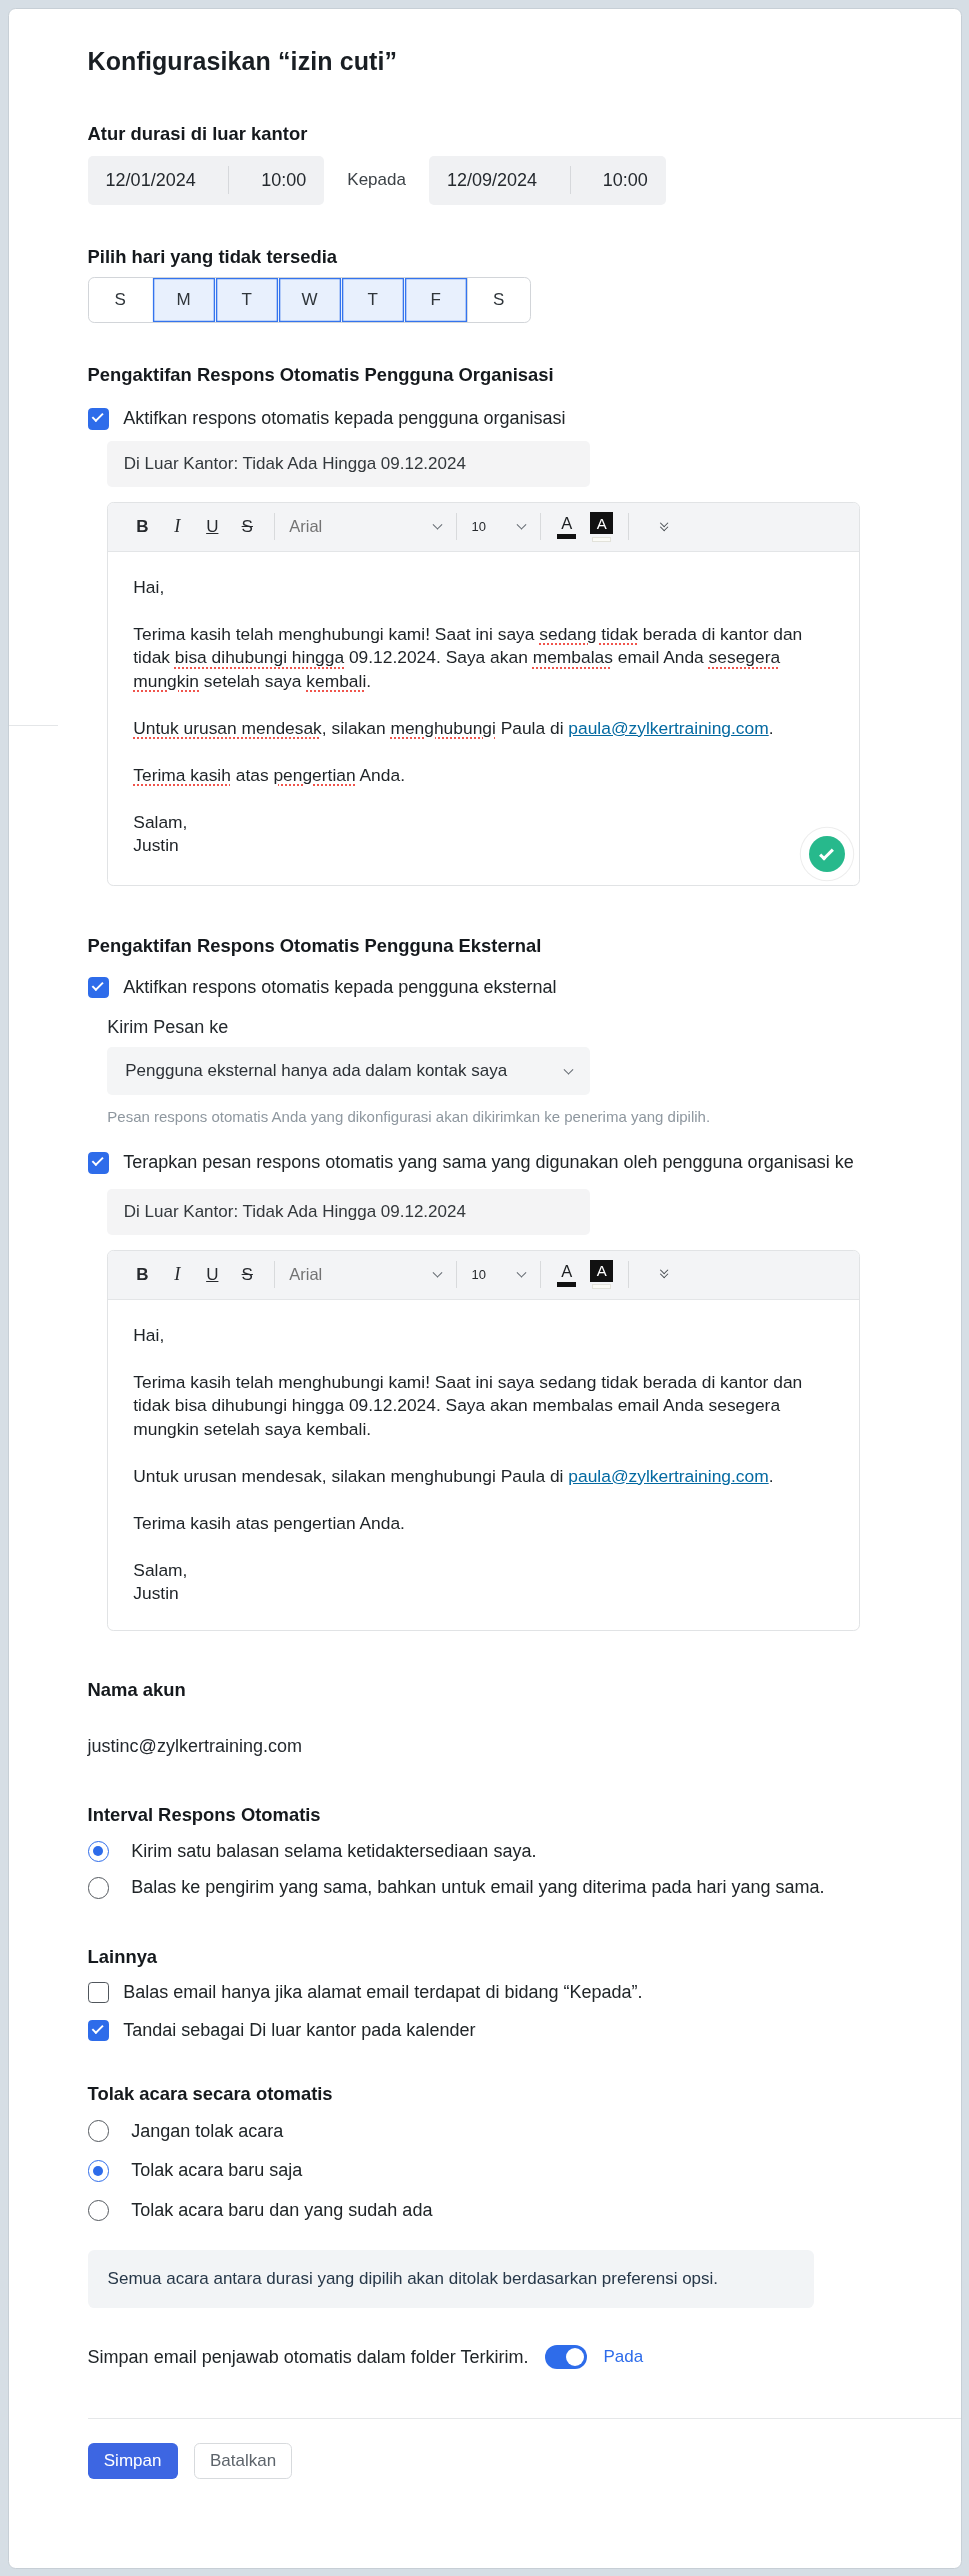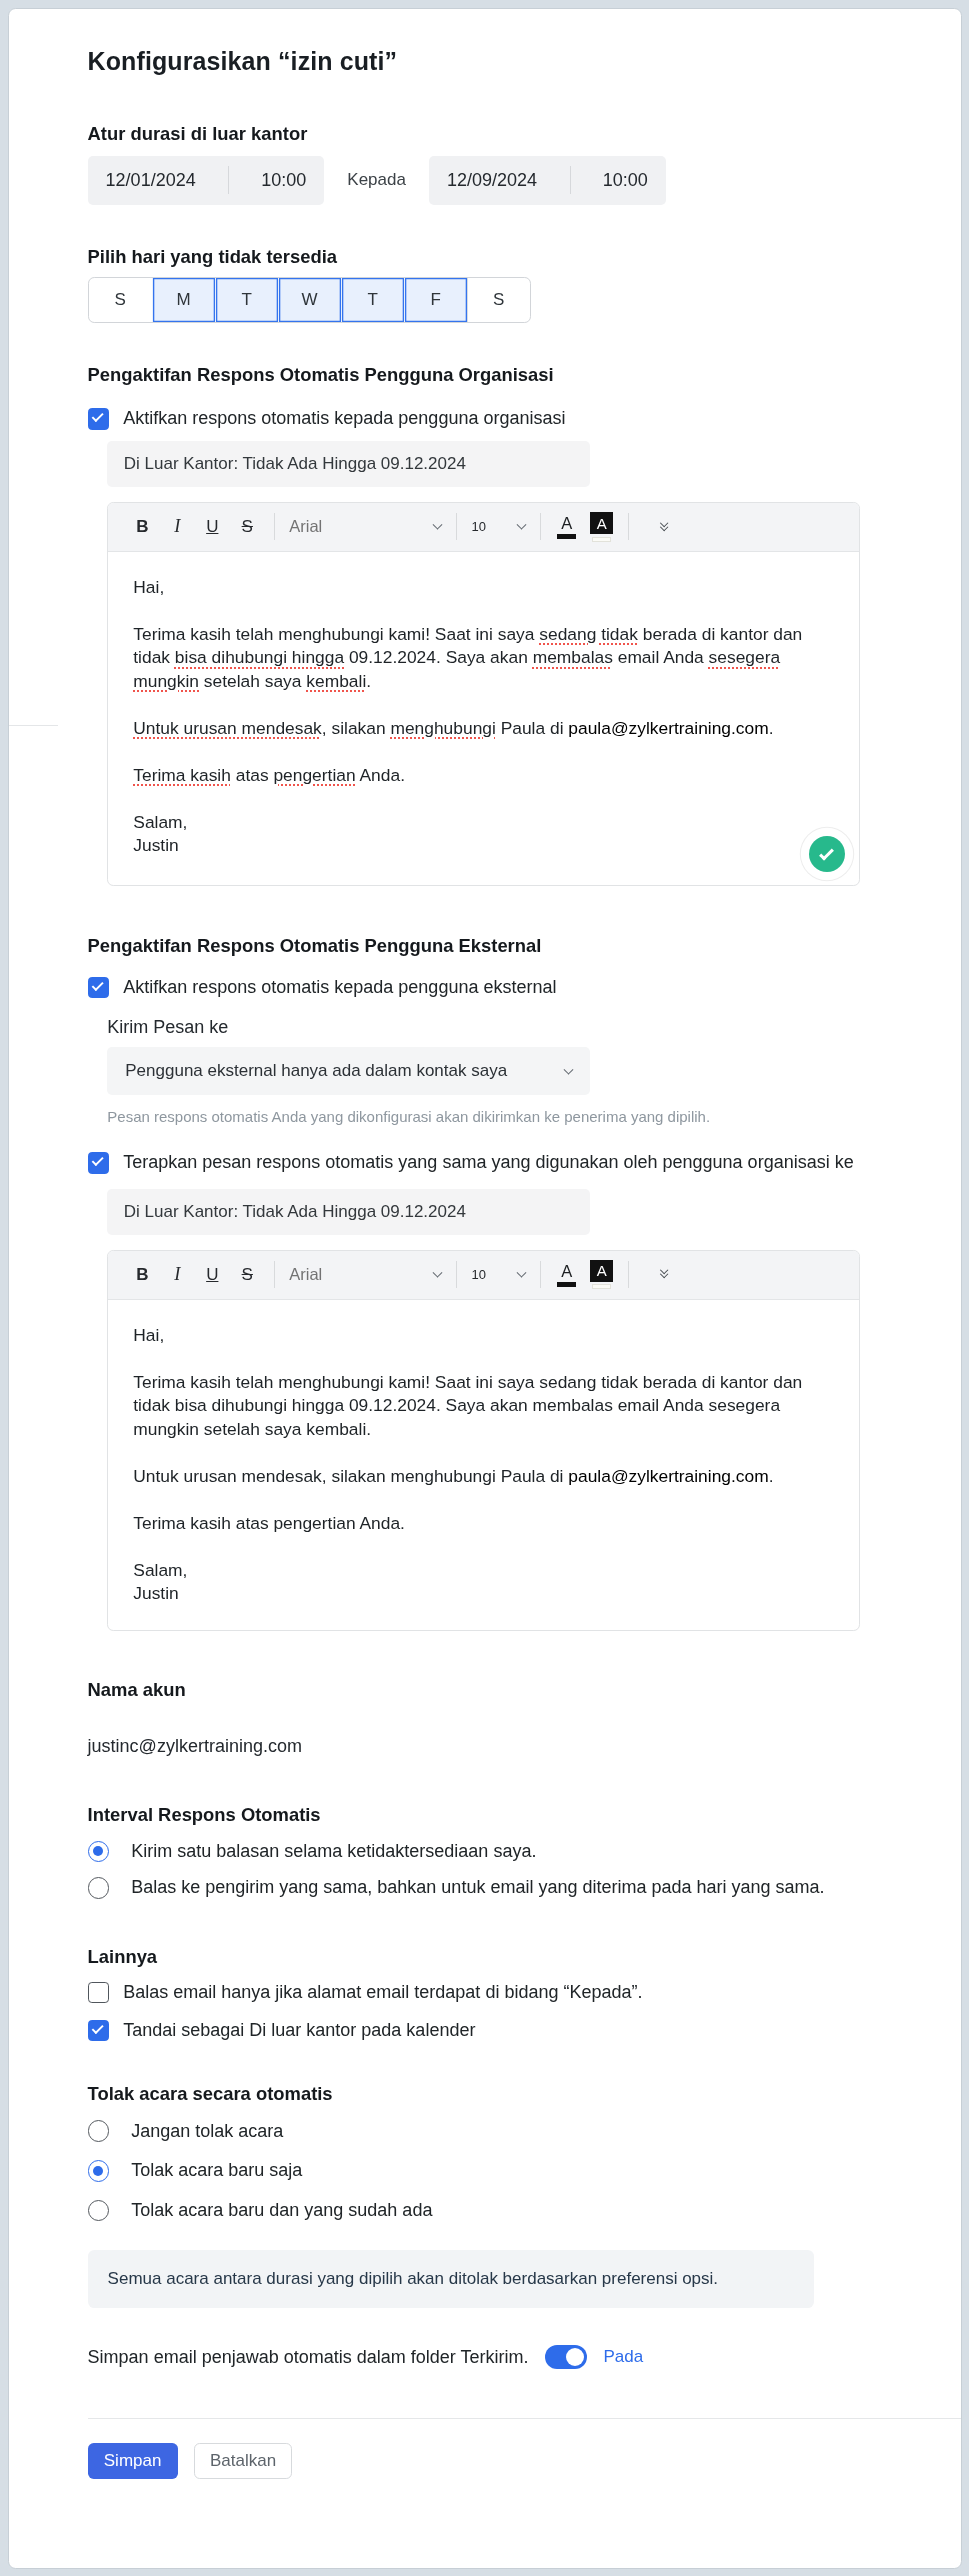--- a/index.html
+++ b/index.html
@@ -115,21 +115,21 @@
   .tb-more { display:flex; flex-direction:column; align-items:center; margin-left:9px; }
   .tb-more .chev { border-color:#43484d; width:6.3px; height:6.3px; }
   .tb-more .chev + .chev { margin-top:-2.5px; }
 
   .editor-body { padding:24px 25px; font-size:17.4px; line-height:23.5px; color:#1e2327; }
   .editor-body.h1 { min-height:333px; }
   .editor-body.h2 { min-height:322px; }
   .editor-body p { margin:0 0 23.5px; }
   .editor-body p:last-child { margin-bottom:0; }
   .miss { text-decoration: underline; text-decoration-style: dotted; text-decoration-color:#f0544c; text-decoration-thickness:1.9px; text-underline-offset:3.8px; }
-  .link { color:#000000; cursor:pointer; }
+  .link { color:#0369a1; text-decoration: underline; cursor:pointer; }
 
   .spell-ok {
     position:absolute; right:14px; bottom:12.7px; width:36px; height:36px; border-radius:50%;
     background:#27b98c; box-shadow: 0 0 0 8.2px #ffffff, 0 0 0 9.2px #ededed;
     display:flex; align-items:center; justify-content:center;
   }
   .spell-ok .tick { width:14px; height:7px; border-left:3.2px solid #fff; border-bottom:3.2px solid #fff; transform:rotate(-45deg) translate(0.6px,-1.3px); }
 
   .plain-value { margin-top:35px; font-size:18px; color:#24292e; }
 

